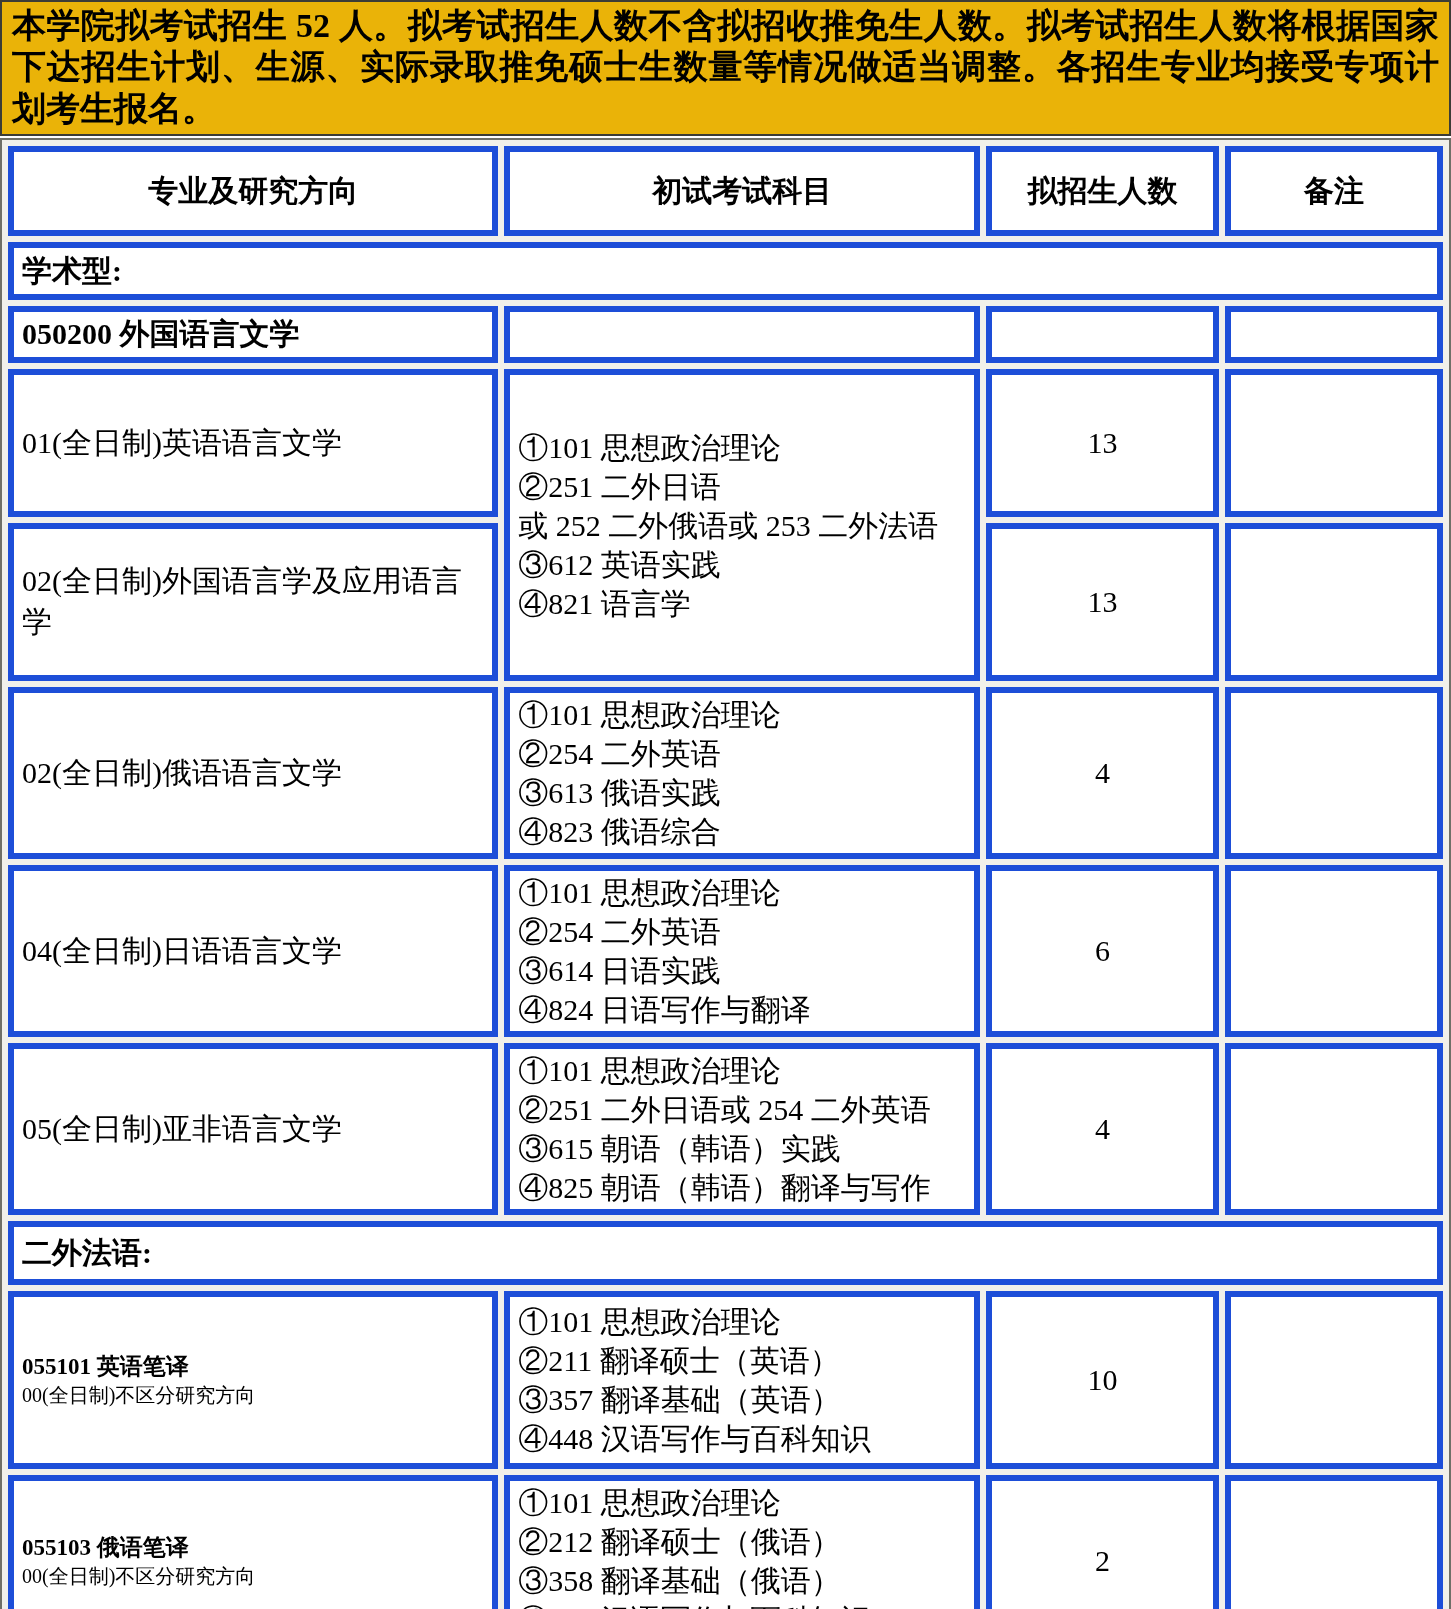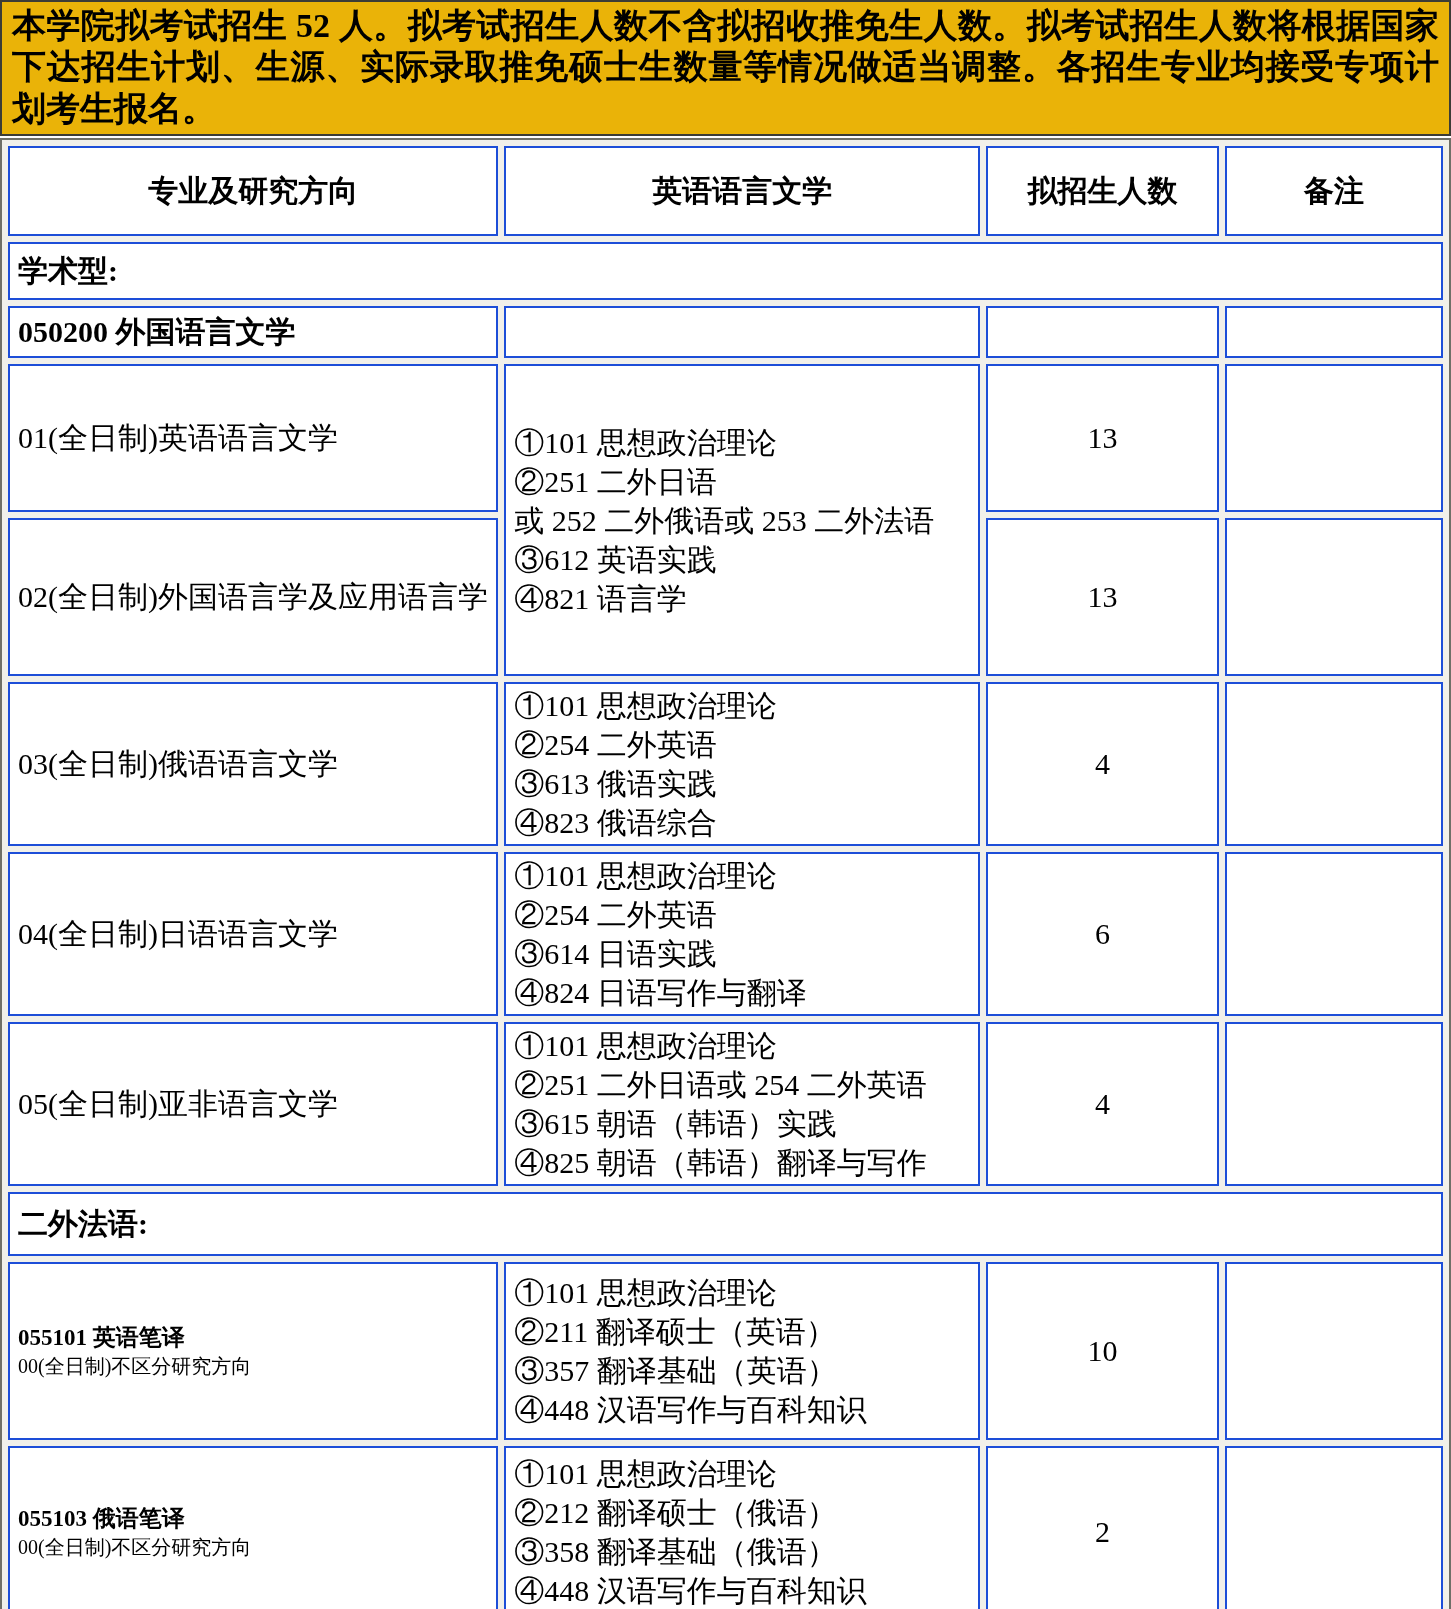--- a/index.html
+++ b/index.html
@@ -30,21 +30,21 @@
     width: 100%;
     table-layout: fixed;
     border-collapse: separate;
     border-spacing: 6px;
     background: #f1f0ea;
     border: 2px solid #6f6f67;
     margin-top: 2px;
   }
   table.adm td {
     box-sizing: border-box;
-    border: 2px solid #1d4ed8;
+    border: 6px solid #1d4ed8;
     background: #ffffff;
     padding: 2px 8px;
     font-size: 30px;
     vertical-align: middle;
     overflow: hidden;
   }
   td.head {
     text-align: center;
     font-weight: bold;
     font-size: 31px;
@@ -104,21 +104,21 @@
     <colgroup>
       <col style="width:34.6%">
       <col style="width:33.6%">
       <col style="width:16.4%">
       <col style="width:15.4%">
     </colgroup>
 
     <tbody>
         <tr class="h-header">
       <td class="head">专业及研究方向</td>
-      <td class="head">英语语言文学</td>
+      <td class="head">初试考试科目</td>
       <td class="head">拟招生人数</td>
       <td class="head">备注</td>
     </tr>
 
     <tr class="h-section">
       <td class="section" colspan="4">学术型:</td>
     </tr>
 
     <tr class="h-group">
       <td class="group">050200 外国语言文学</td>
@@ -138,21 +138,21 @@
       <td class="remark"></td>
     </tr>
 
     <tr class="h-r02">
       <td class="major">02(全日制)外国语言学及应用语言学</td>
       <td class="count">13</td>
       <td class="remark"></td>
     </tr>
 
     <tr class="h-r4line">
-      <td class="major">03(全日制)俄语语言文学</td>
+      <td class="major">02(全日制)俄语语言文学</td>
       <td class="exams">①101 思想政治理论
 ②254 二外英语
 ③613 俄语实践
 ④823 俄语综合</td>
       <td class="count">4</td>
       <td class="remark"></td>
     </tr>
 
     <tr class="h-r4line">
       <td class="major">04(全日制)日语语言文学</td>

